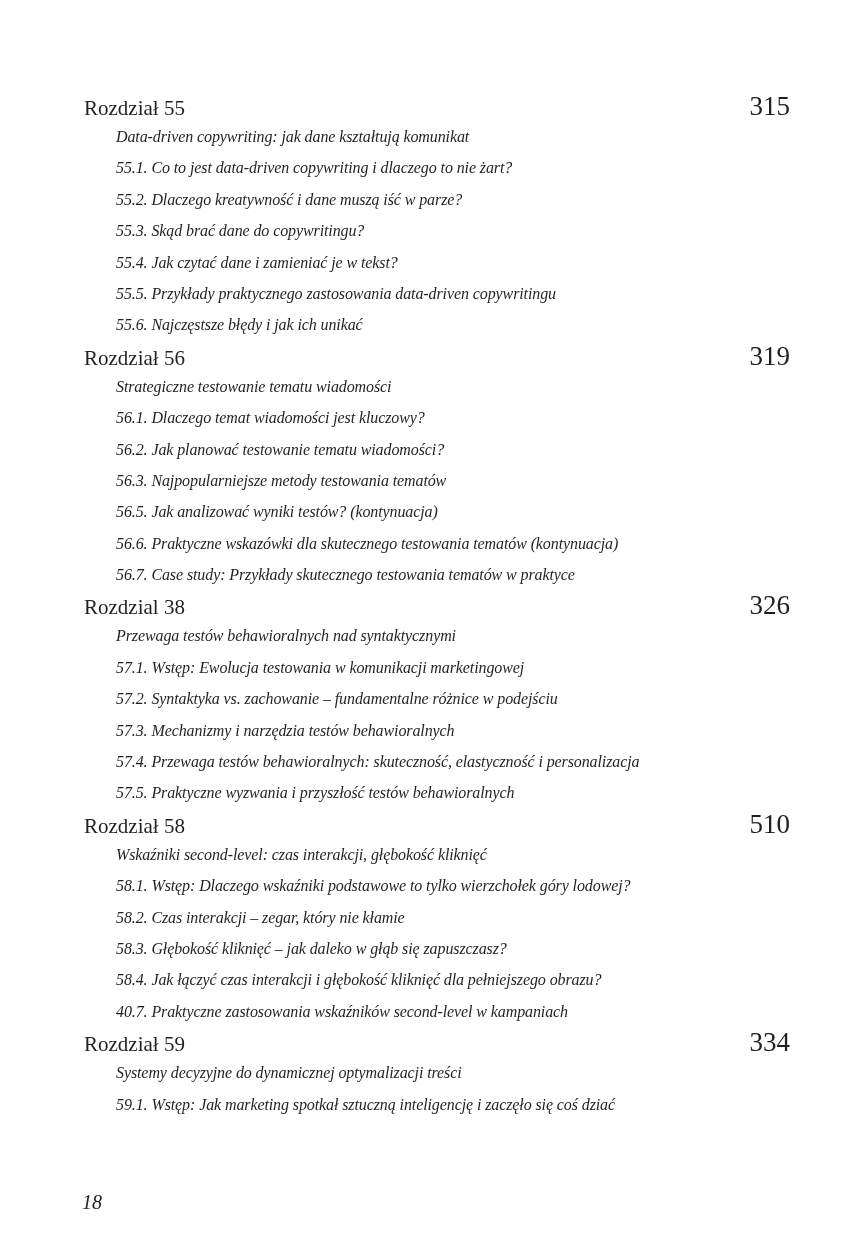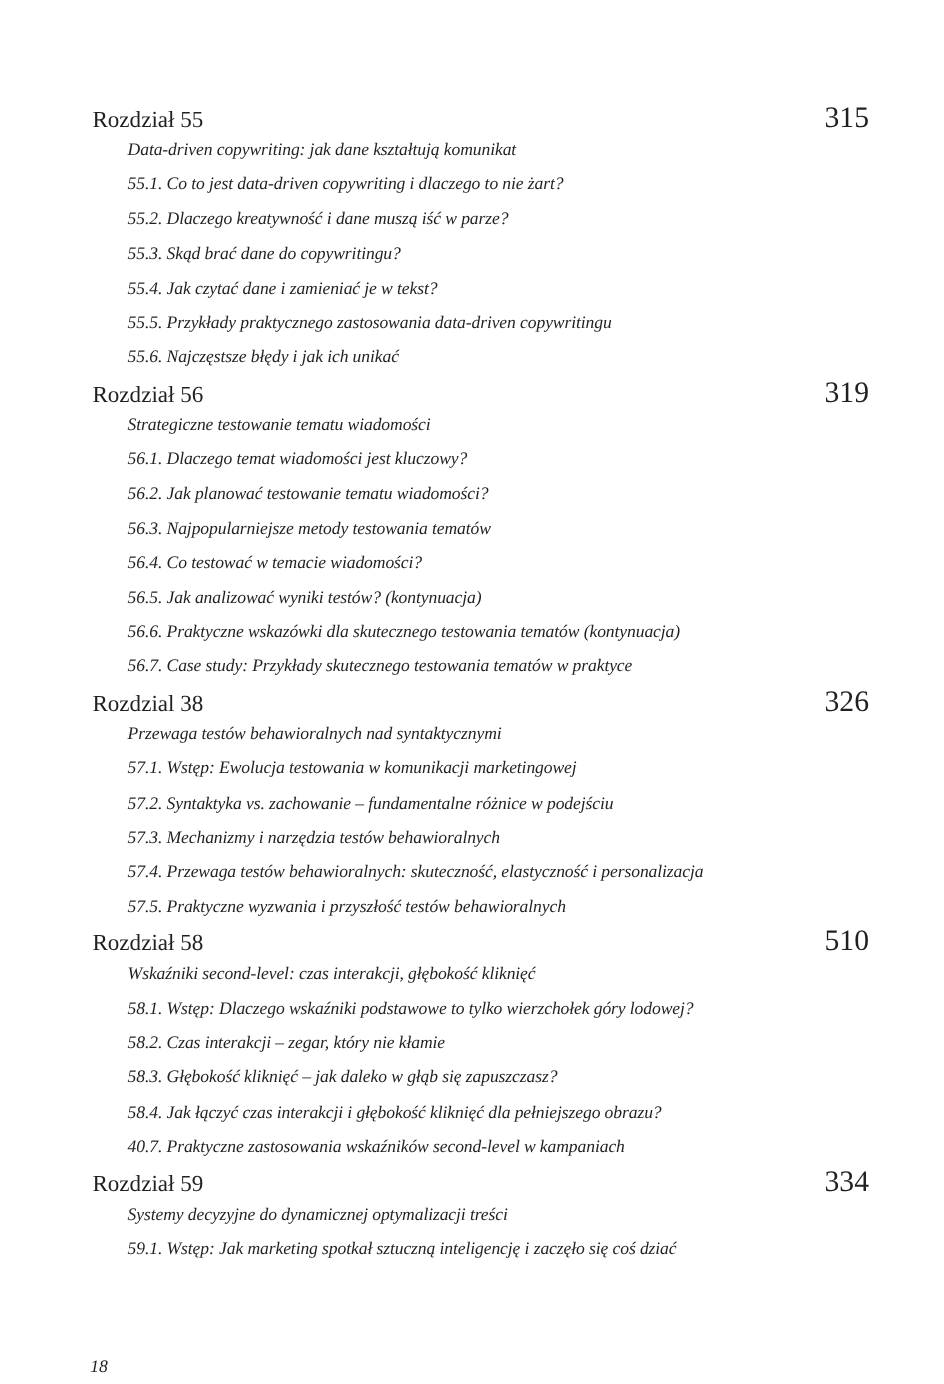--- a/index.html
+++ b/index.html
@@ -14,22 +14,22 @@
     }
     .chapter-page { font-family: "Liberation Serif", serif; font-size: 27px; }
     .entry {
       font-family: "Liberation Serif", serif; font-style: italic;
       font-size: 16px; line-height: 31.4px; height: 31.4px;
       padding-left: 32px; white-space: nowrap; color: #231f20;
       letter-spacing: -0.1px;
     }
     .entry.subtitle { }
     .folio {
-      position: absolute; left: 82px; top: 1234px;
-      font-family: "Liberation Serif", serif; font-style: italic; font-size: 16px;
+      position: absolute; left: 82px; top: 1191px;
+      font-family: "Liberation Serif", serif; font-style: italic; font-size: 20px;
       color: #231f20;
     }
   </style>
 </head>
 <body>
 
 <div class="page">
   <div class="toc">
 
     <div class="chapter">
@@ -48,21 +48,20 @@
 
     <div class="chapter">
       <div class="chapter-head">
         <span>Rozdział 56</span>
         <span class="chapter-page">319</span>
       </div>
       <div class="entry subtitle">Strategiczne testowanie tematu wiadomości</div>
       <div class="entry">56.1. Dlaczego temat wiadomości jest kluczowy?</div>
       <div class="entry">56.2. Jak planować testowanie tematu wiadomości?</div>
       <div class="entry">56.3. Najpopularniejsze metody testowania tematów</div>
-      <div class="entry">56.4. Co testować w temacie wiadomości?</div>
       <div class="entry">56.5. Jak analizować wyniki testów? (kontynuacja)</div>
       <div class="entry">56.6. Praktyczne wskazówki dla skutecznego testowania tematów (kontynuacja)</div>
       <div class="entry">56.7. Case study: Przykłady skutecznego testowania tematów w praktyce</div>
     </div>
 
     <div class="chapter">
       <div class="chapter-head">
         <span>Rozdzial 38</span>
         <span class="chapter-page">326</span>
       </div>

